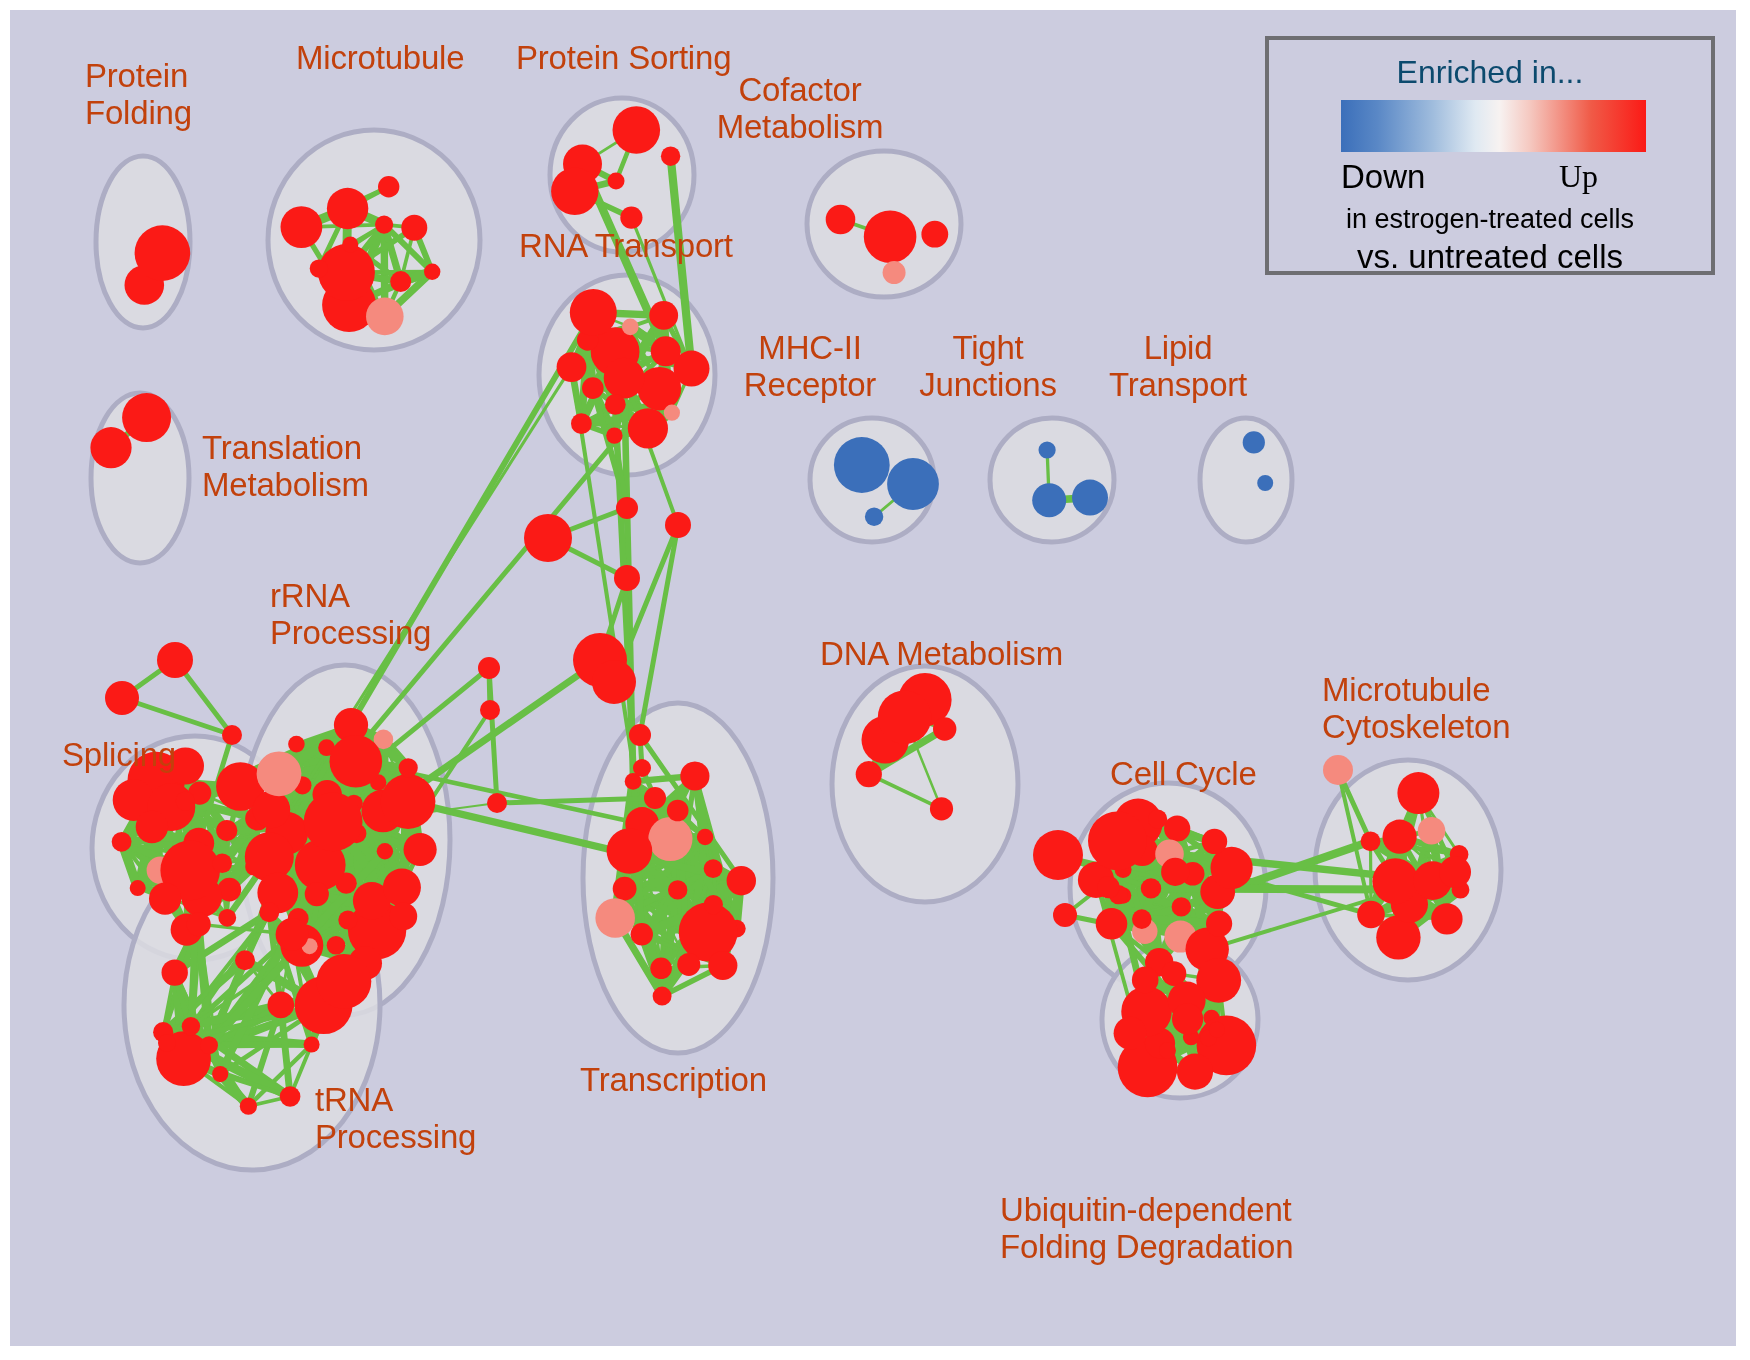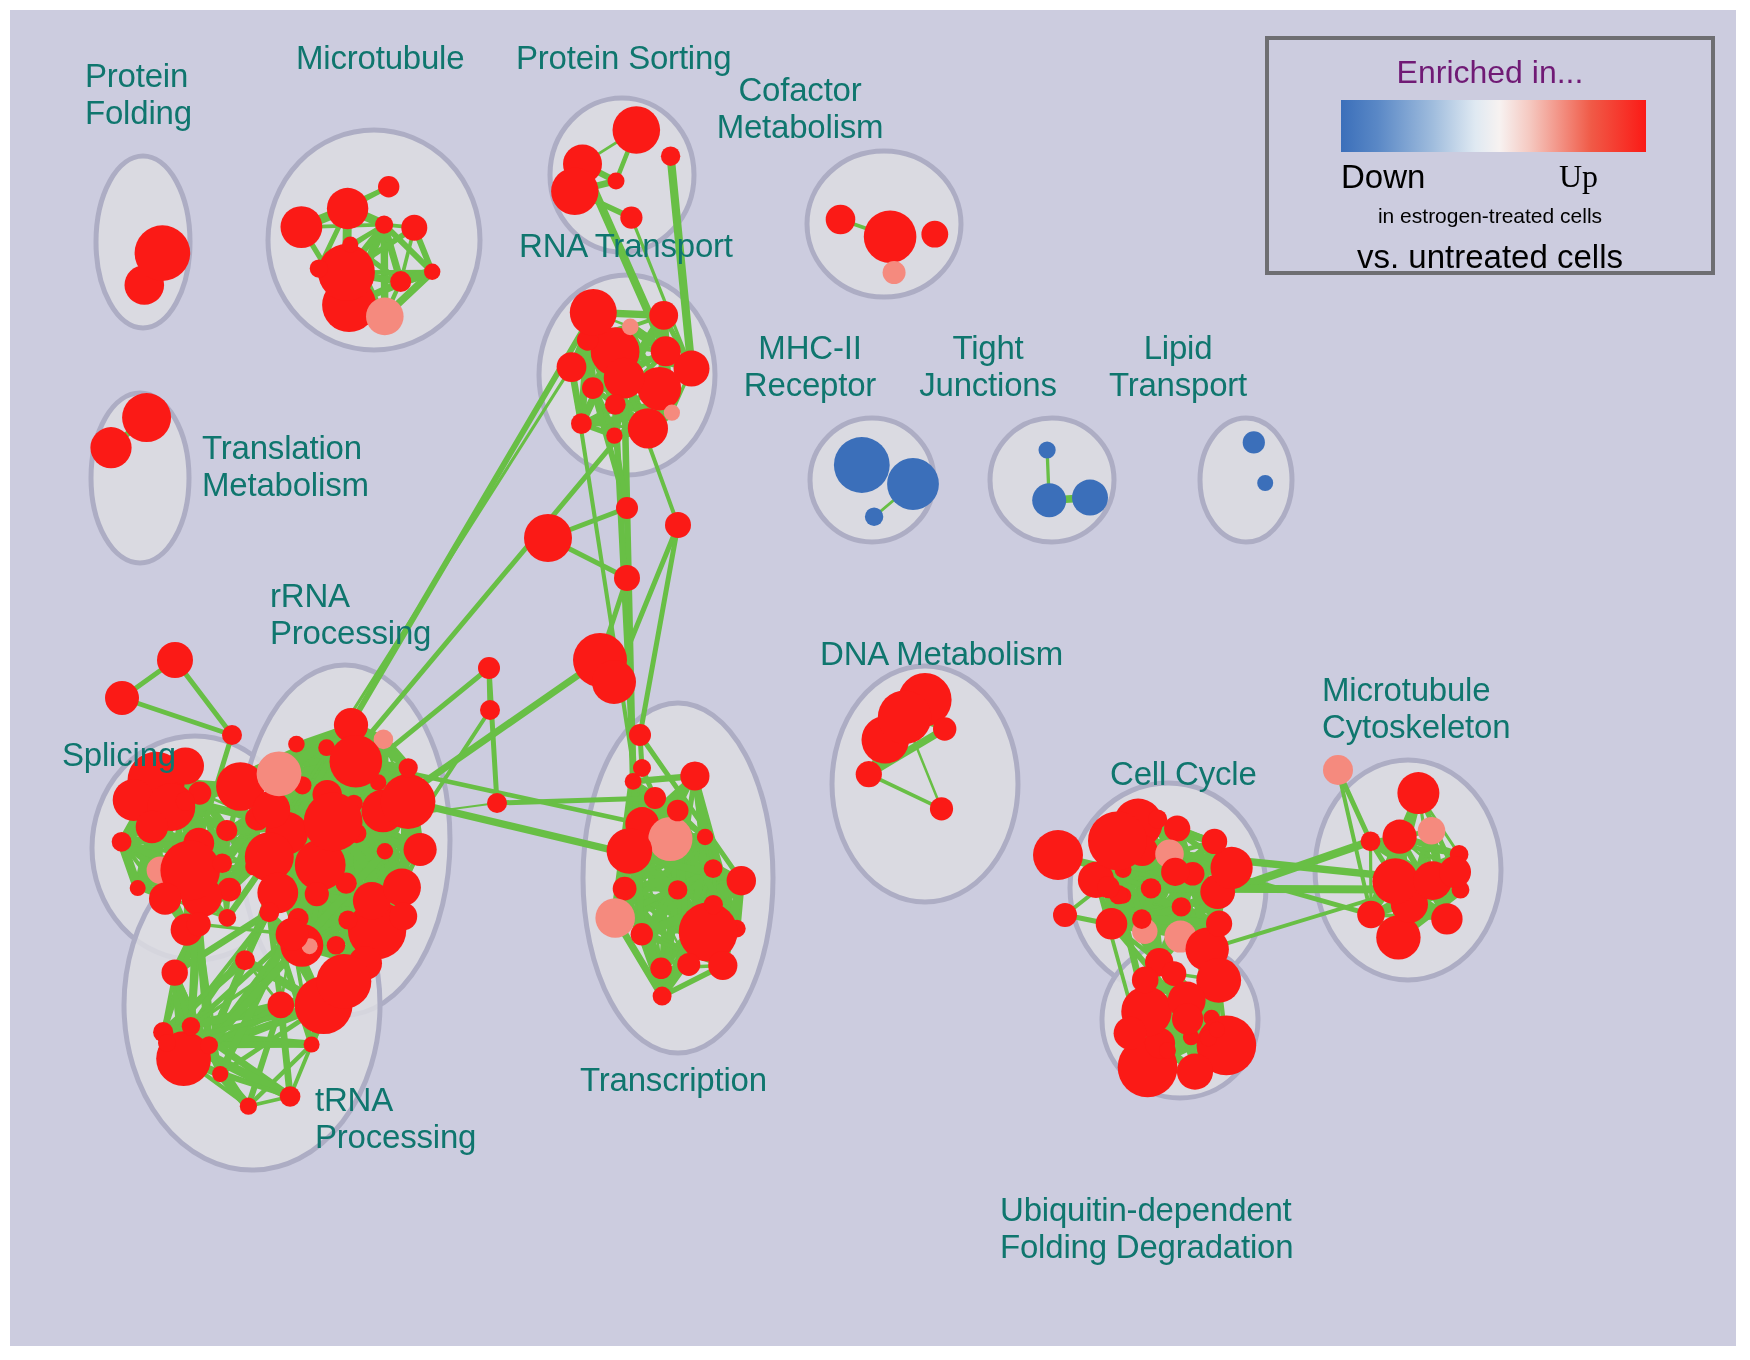--- a/index.html
+++ b/index.html
@@ -32,21 +32,21 @@
     left: 0;
     top: 0;
     width: 1750px;
     height: 1360px;
   }
   .cluster-label {
     position: absolute;
     font-family: "Liberation Sans", sans-serif;
     font-size: 33px;
     line-height: 1.12;
-    color: #0f766e;
+    color: #c2410c;
     white-space: pre;
     letter-spacing: -0.2px;
   }
   .cluster-label.ctr { text-align: center; }
   .cluster-label.lft { text-align: left; }
 
   
   #legend {
     position: absolute;
     left: 1265px;
@@ -57,21 +57,21 @@
     border: 4px solid #6e6e72;
     box-sizing: border-box;
   }
   #legend-title {
     position: absolute;
     top: 14px;
     left: 0;
     width: 100%;
     text-align: center;
     font-size: 32px;
-    color: #701a75;
+    color: #0c4a6e;
   }
   #legend-bar {
     position: absolute;
     top: 60px;
     left: 72px;
     width: 305px;
     height: 52px;
     background: linear-gradient(to right,
       #3b6fba 0%,
       #5a88c6 12%,
@@ -96,21 +96,21 @@
     font-size: 32px;
     color: #000;
     font-family: Liberation Serif, serif;
   }
   #legend-sub1 {
     position: absolute;
     top: 164px;
     left: 0;
     width: 100%;
     text-align: center;
-    font-size: 21px;
+    font-size: 27px;
     color: #000;
   }
   #legend-sub2 {
     position: absolute;
     top: 198px;
     left: 0;
     width: 100%;
     text-align: center;
     font-size: 33px;
     color: #000;

